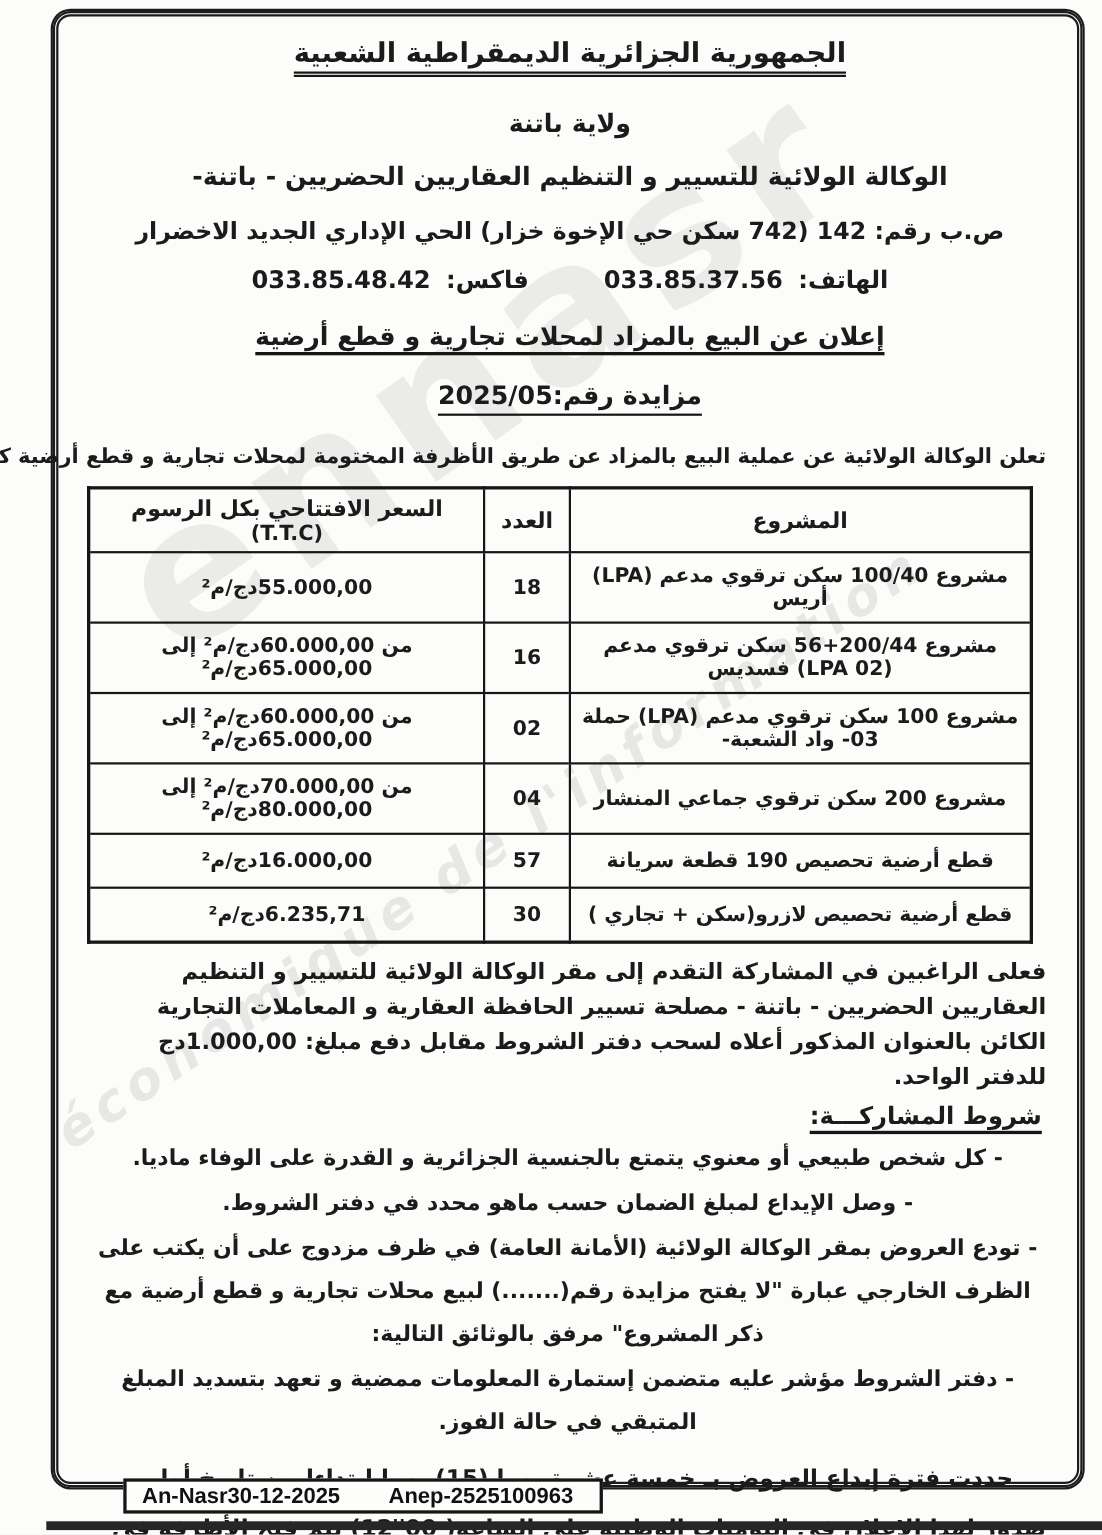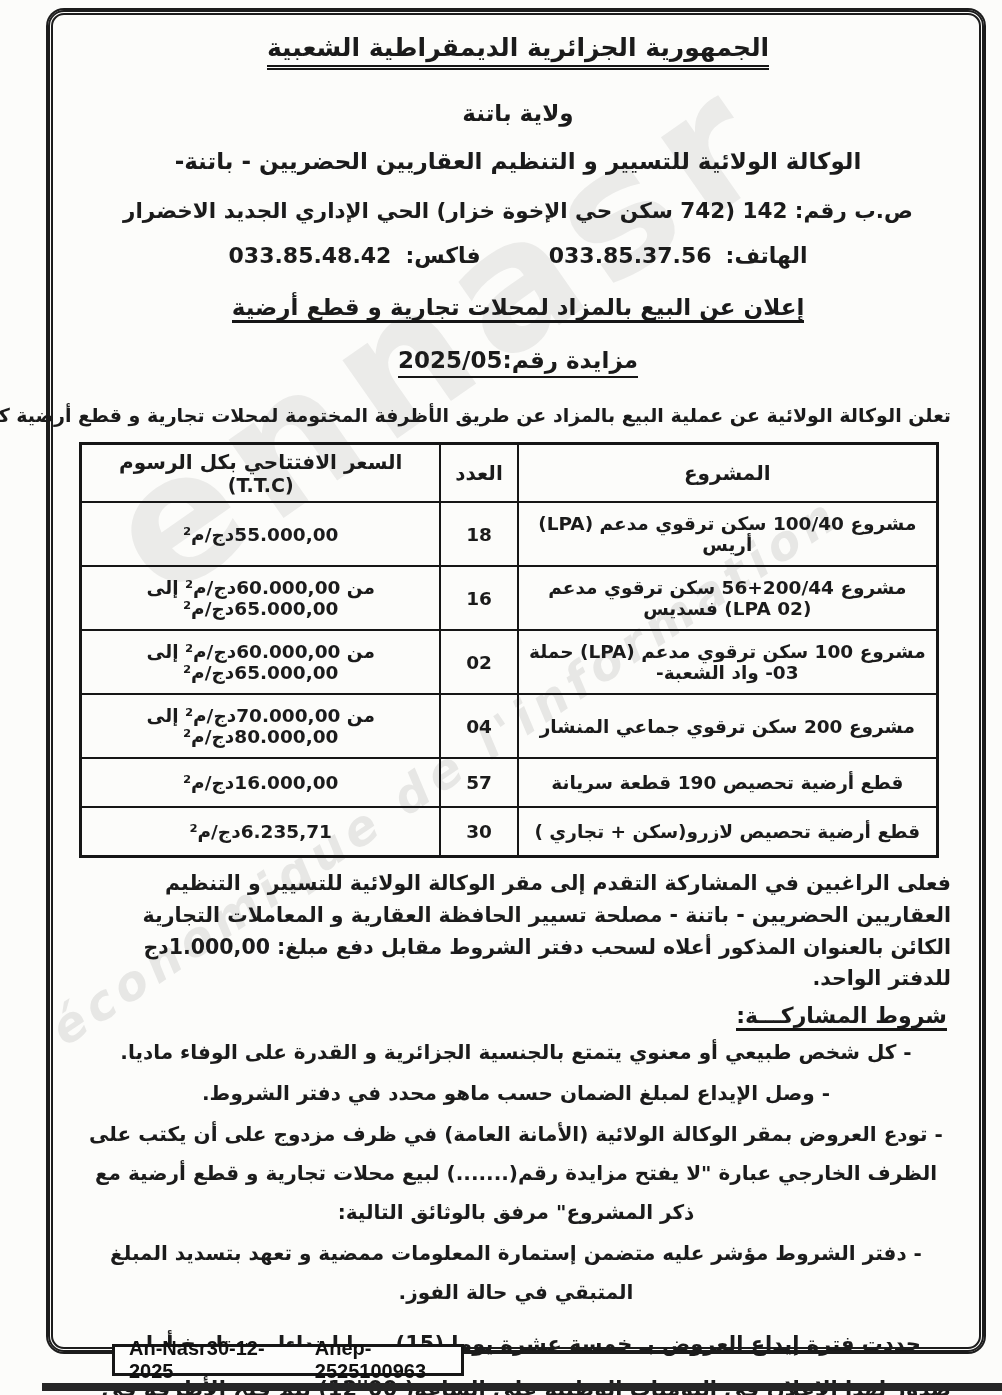--- a/index.html
+++ b/index.html
@@ -54,21 +54,21 @@
   table.projects td{font-size:18.5px;padding:10px 4px;height:27px;}
   col.c-project{width:49%;}
   col.c-count{width:9%;}
   col.c-price{width:42%;}
   .ttc{direction:ltr;font-size:19px;}
   .para{font-size:20.5px;font-weight:bold;text-align:right;line-height:1.55;margin:10px 2px 0 0;}
   .cond-title{font-size:22px;font-weight:bold;text-align:right;margin:8px 6px 0 0;}
   .bullets p{font-size:20px;font-weight:bold;text-align:center;line-height:1.95;margin:2px 4px 0 0;}
   .deadline{font-size:21px;font-weight:bold;text-align:right;line-height:2.15;margin:10px 2px 0 0;text-indent:30px;}
   .footer-box{
-    position:absolute;left:112px;top:1344px;width:352px;height:32px;
+    position:absolute;left:112px;top:1344px;width:436px;height:32px;
     background:#fdfdfc;border:3px solid #161616;
     display:flex;align-items:center;justify-content:flex-start;gap:44px;
     direction:ltr;padding:0 14px;box-sizing:border-box;z-index:2;
     font-family:"Liberation Sans", sans-serif;font-weight:bold;font-size:20px;color:#111;
   }
   .bottom-bar{position:absolute;left:42px;top:1383px;width:960px;height:8px;background:#262626;z-index:2;}
 </style>
 </head>
 <body>
 

